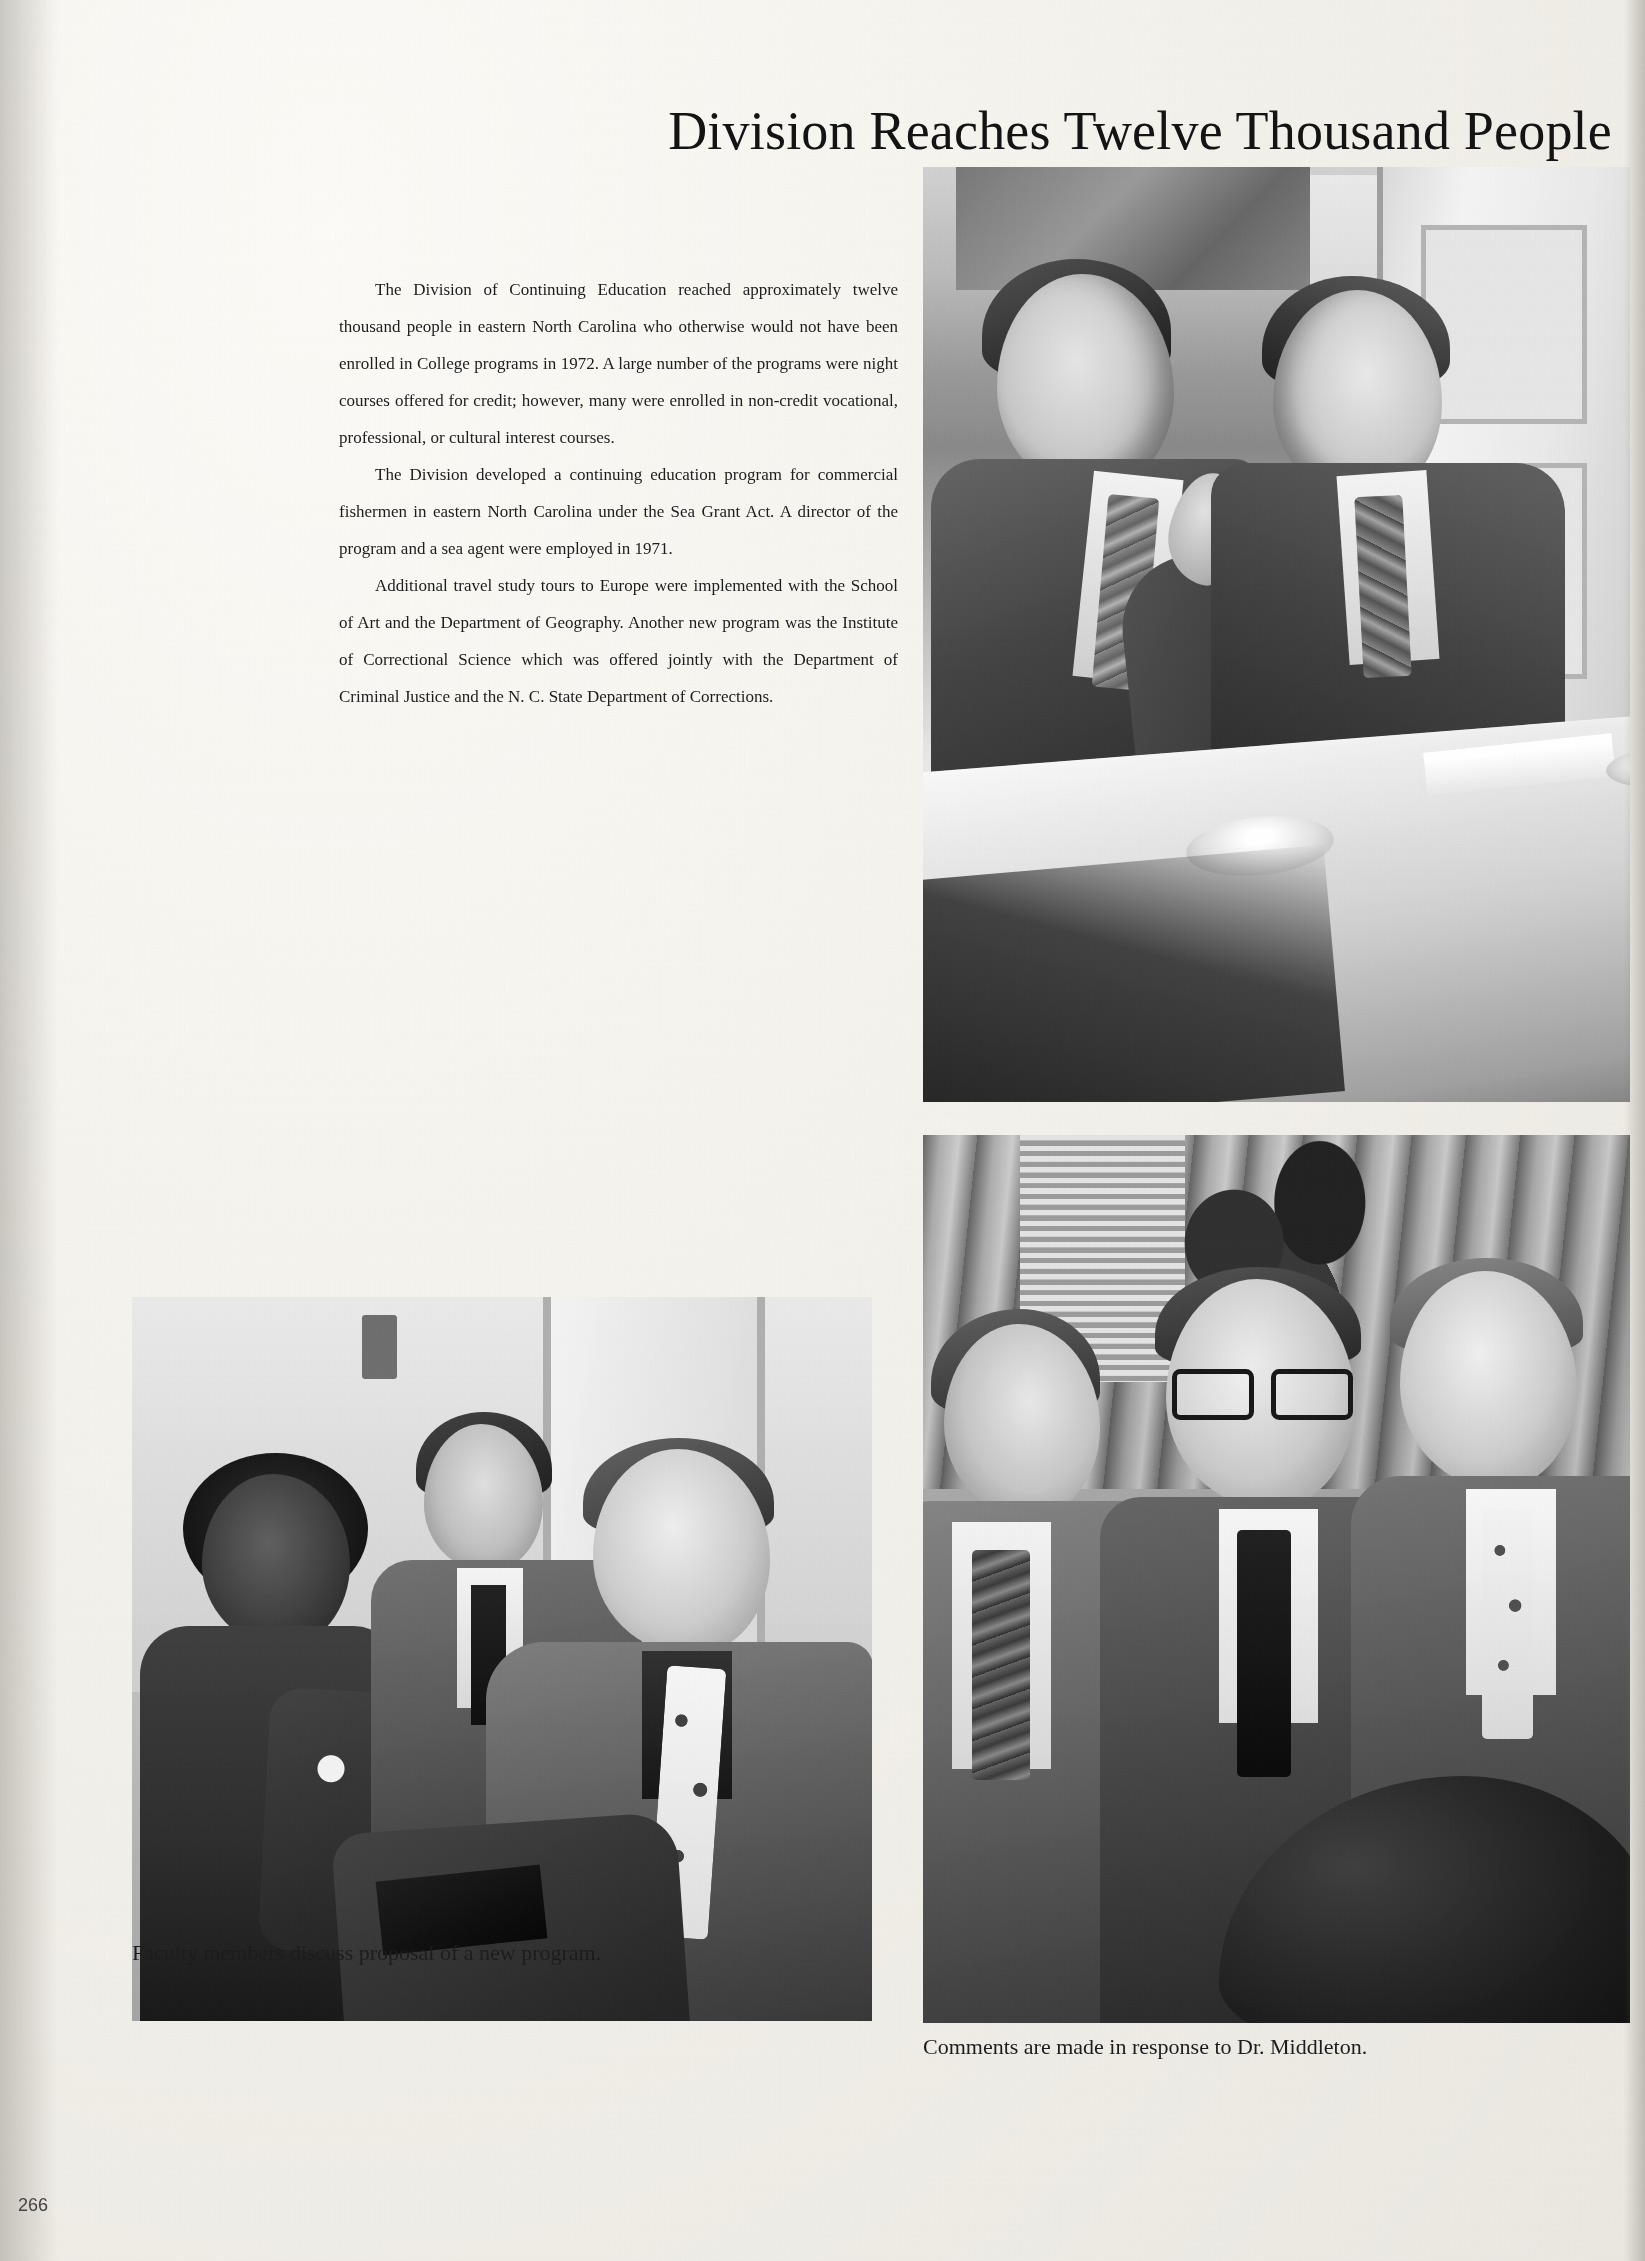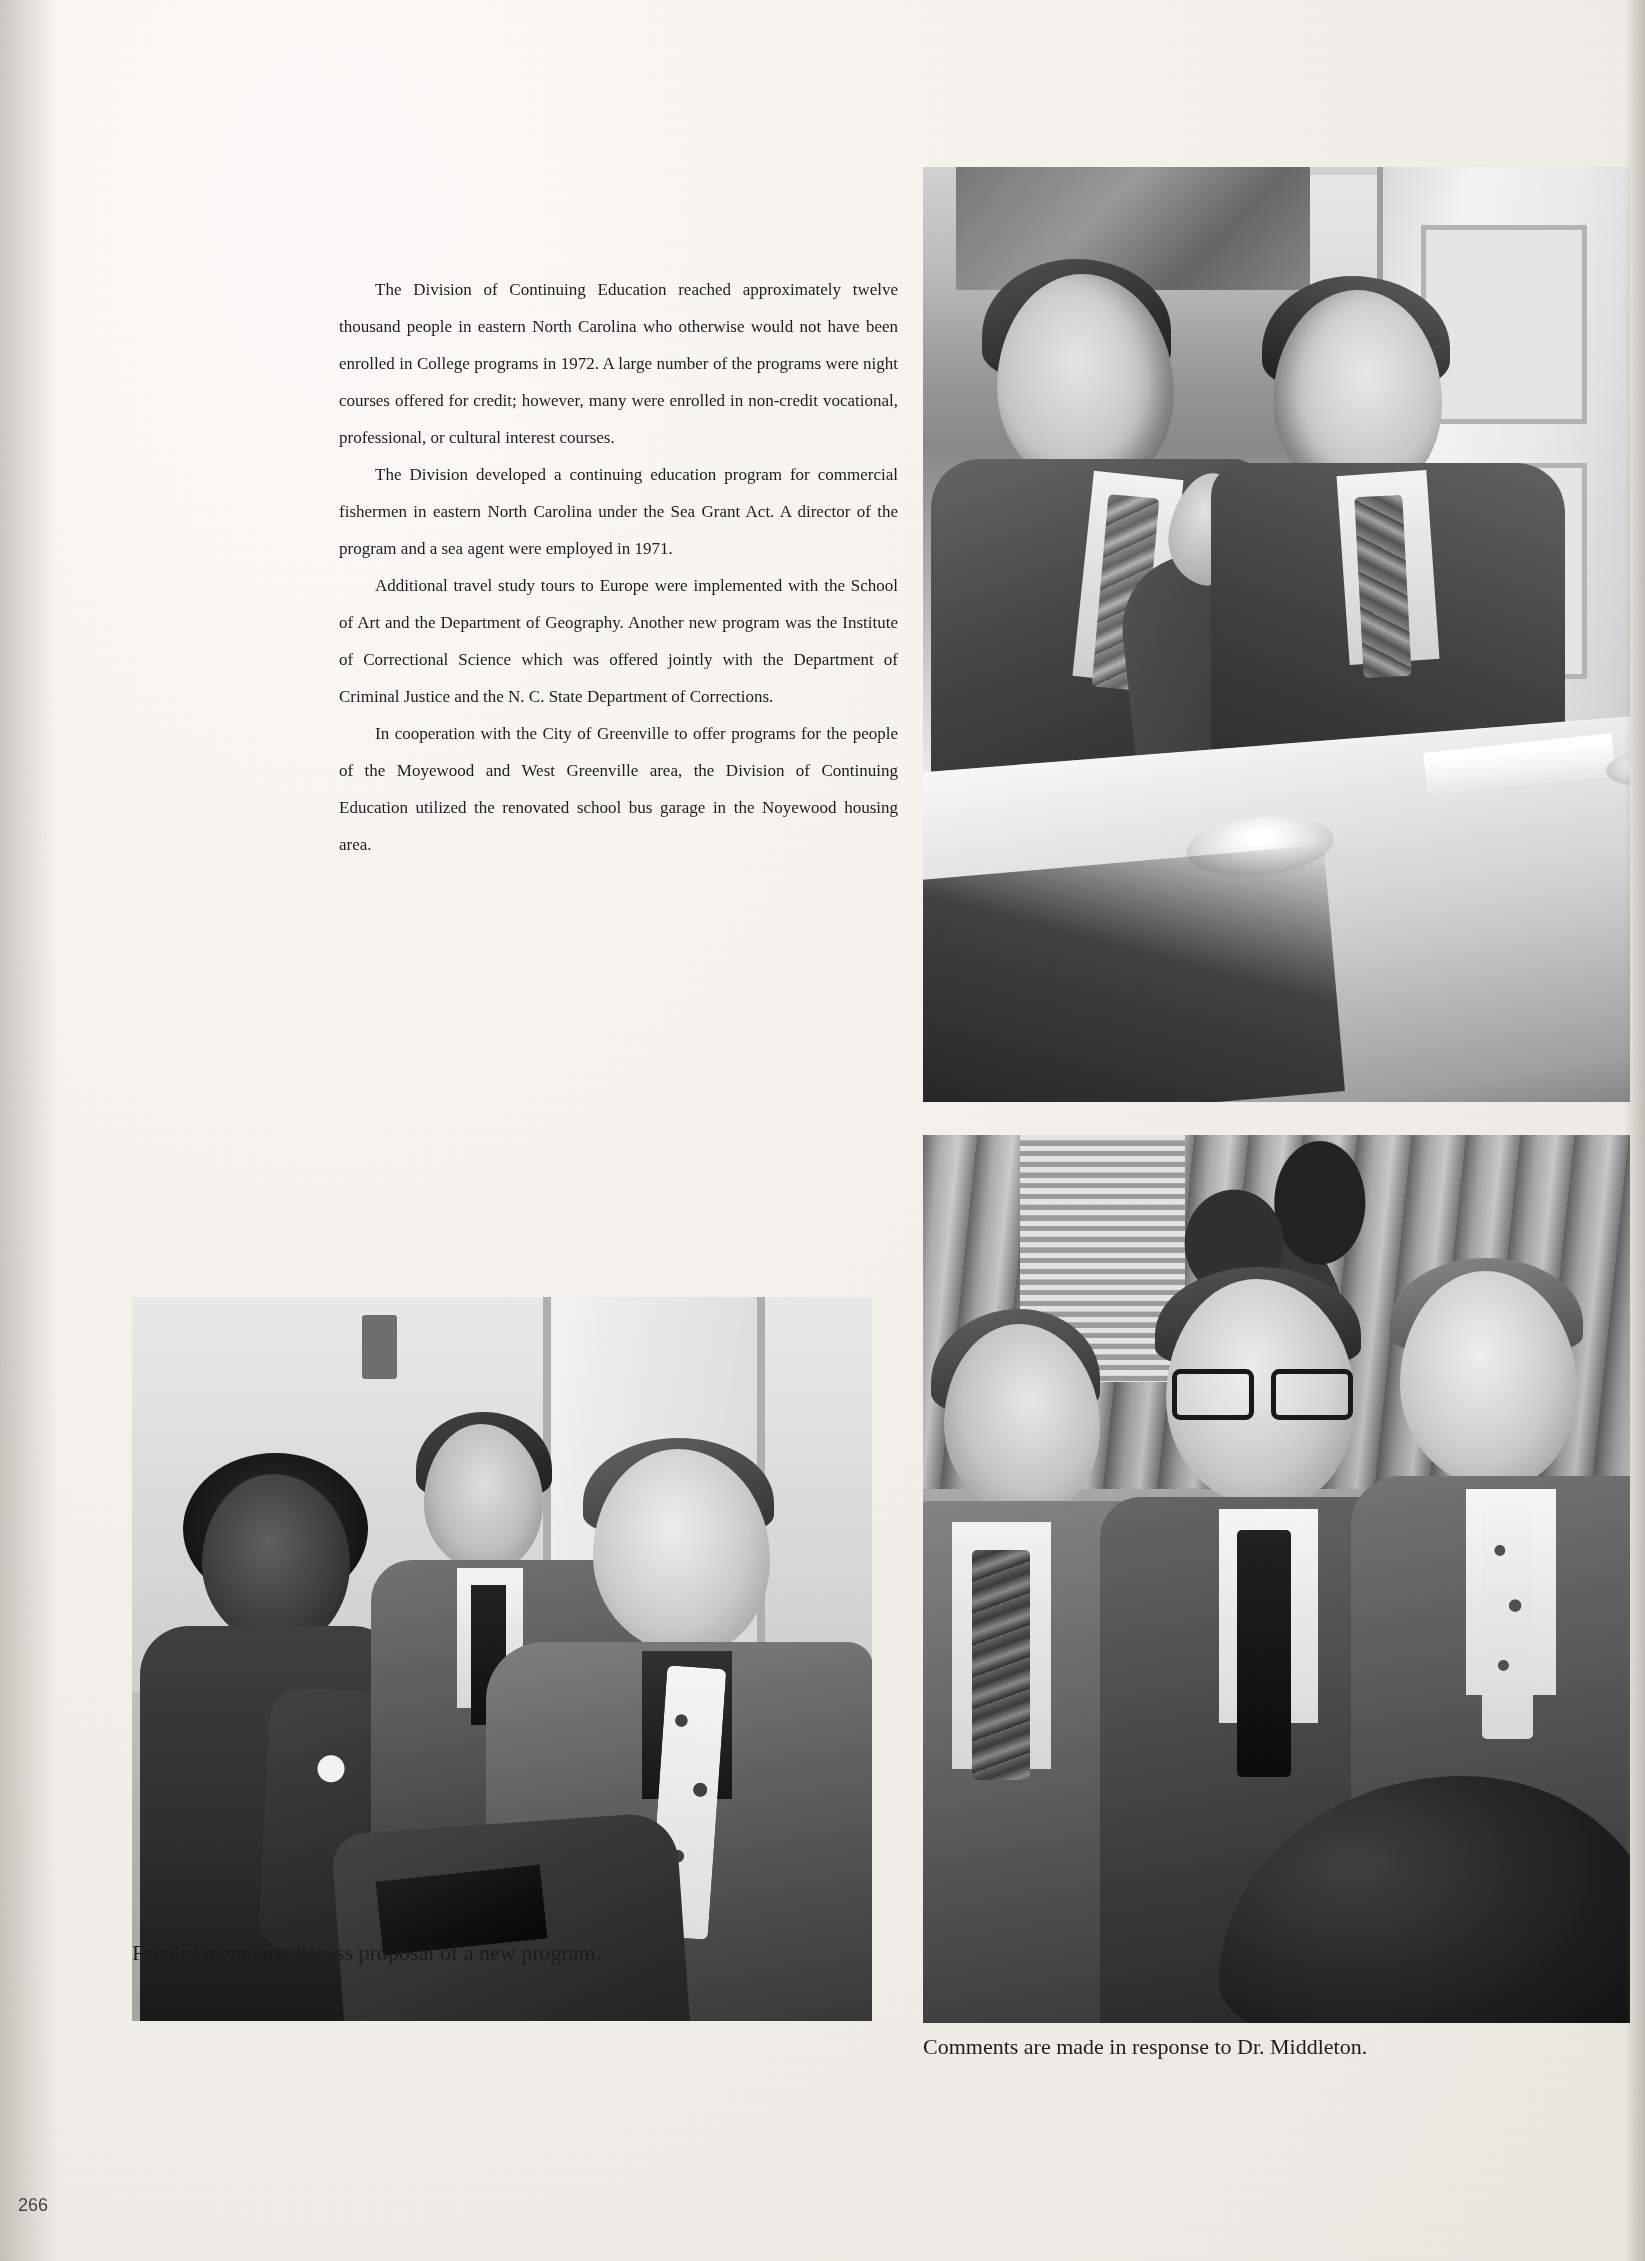--- a/index.html
+++ b/index.html
@@ -486,26 +486,26 @@
     position: absolute; right: 0; top: 0; width: 21.4px; height: 100%;
     background: linear-gradient(270deg, rgba(110,104,96,.35) 0%, rgba(110,104,96,0) 100%);
     pointer-events: none;
   }
 </style>
 </head>
 <body>
 
 <div id="page">
 
+  <h1 id="headline">Division Reaches Twelve Thousand People</h1>
 
   <div id="textcol">
     <p>The Division of Continuing Education reached approximately twelve thousand people in eastern North Carolina who otherwise would not have been enrolled in College programs in 1972. A large number of the programs were night courses offered for credit; however, many were enrolled in non-credit vocational, professional, or cultural interest courses.</p>
     <p>The Division developed a continuing education program for commercial fishermen in eastern North Carolina under the Sea Grant Act. A director of the program and a sea agent were employed in 1971.</p>
     <p>Additional travel study tours to Europe were implemented with the School of Art and the Department of Geography. Another new program was the Institute of Correctional Science which was offered jointly with the Department of Criminal Justice and the N. C. State Department of Corrections.</p>
-    <p>In cooperation with the City of Greenville to offer programs for the people of the Moyewood and West Greenville area, the Division of Continuing Education utilized the renovated school bus garage in the Noyewood housing area.</p>
   </div>
 
   <div class="photo" id="photo-top-right">
     <div class="bg"></div>
     <div class="wallart"></div>
     <div class="screen"></div>
     <div class="door"></div>
     <div class="knob"></div>
     <div class="manA-hair"></div>
     <div class="manA-head"></div>

